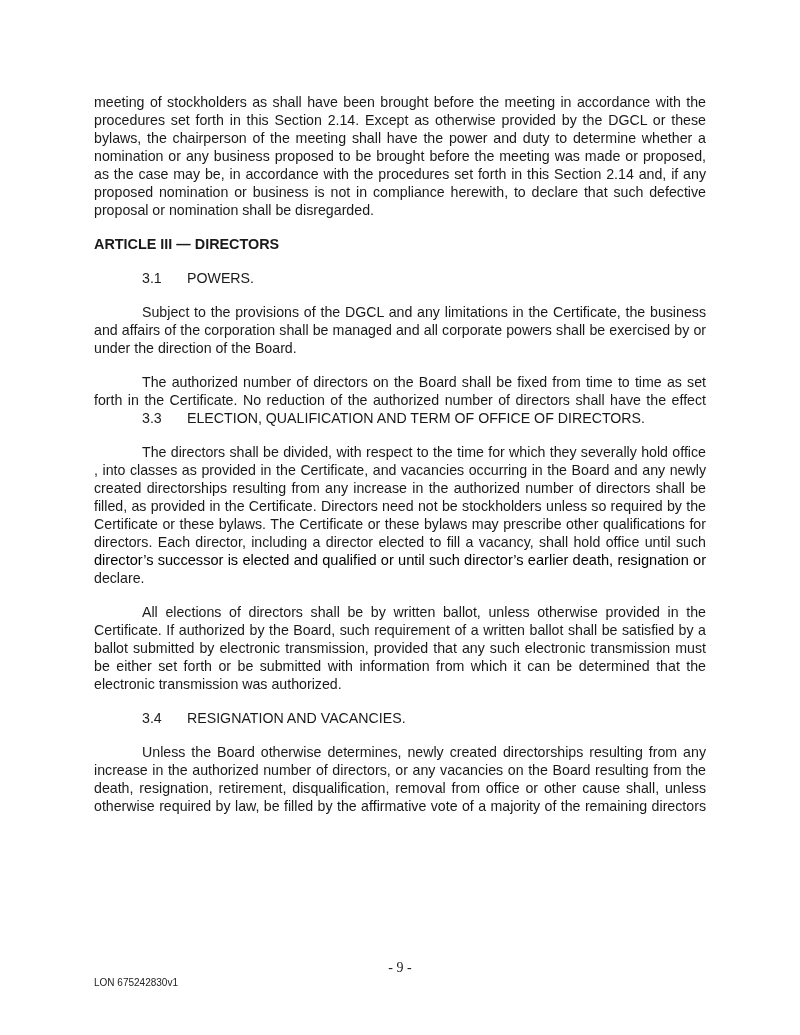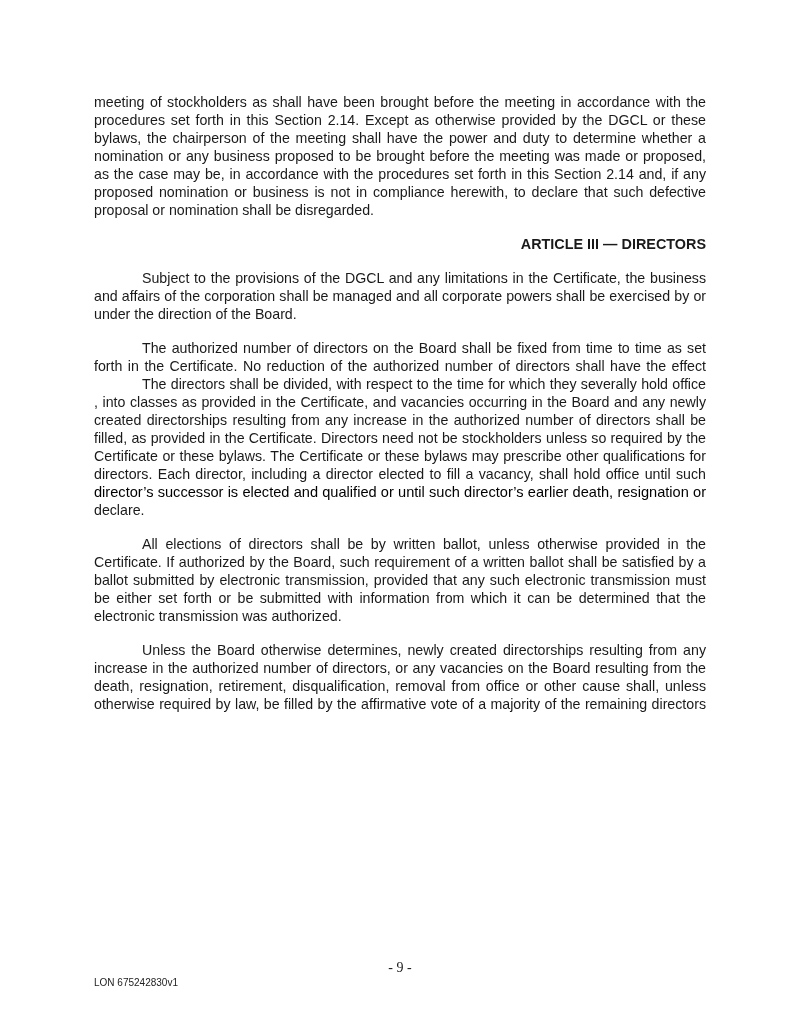--- a/index.html
+++ b/index.html
@@ -5,47 +5,56 @@
     html, body { margin: 0; padding: 0; background: #ffffff; }
     body { width: 800px; height: 1035px; position: relative; overflow: hidden; }
     .page {
       position: absolute; left: 94px; top: 93px; width: 612px;
       font-family: Liberation Sans, sans-serif; font-size: 14.2px; line-height: 18px;
       color: #1a1a1a;
     }
     p { margin: 0; text-align: justify; text-align-last: left; }
     .indent { text-indent: 48px; }
     .para { margin-bottom: 16px; }
-    .article { text-align: right; font-weight: bold; font-size: 14.4px; margin: 10px 0 16px 0; }
+    .article { text-align: left; font-weight: bold; font-size: 14.4px; margin: 10px 0 16px 0; }
     .section { margin-left: 48px; margin-bottom: 16px; }
     .section .num { display: inline-block; width: 45px; }
     .sans { font-size: 14.6px; color: #000; }
     .footer-page {
       position: absolute; top: 960px; left: 0; width: 800px; text-align: center;
       font-family: "Liberation Serif", serif; font-size: 14px; color: #1a1a1a;
     }
     .footer-id {
       position: absolute; top: 977px; left: 94px;
       font-family: "Liberation Sans", sans-serif; font-size: 10px; color: #222;
     }
   </style>
 </head>
 <body>
 
 <div class="page">
   <p class="para">meeting of stockholders as shall have been brought before the meeting in accordance with the procedures set forth in this Section 2.14.  Except as otherwise provided by the DGCL or these bylaws, the chairperson of the meeting shall have the power and duty to determine whether a nomination or any business proposed to be brought before the meeting was made or proposed, as the case may be, in accordance with the procedures set forth in this Section 2.14 and, if any proposed nomination or business is not in compliance herewith, to declare that such defective proposal or nomination shall be disregarded.</p>
 
   <div class="article">ARTICLE III — DIRECTORS</div>
 
+  <div class="section">
+    <span class="num">3.1</span><span>POWERS.</span>
+  </div>
   <p class="para indent">Subject to the provisions of the DGCL and any limitations in the Certificate, the business and affairs of the corporation shall be managed and all corporate powers shall be exercised by or under the direction of the Board.</p>
 
   <p class="indent" style="text-align-last: justify;">The authorized number of directors on the Board shall be fixed from time to time as set forth in the Certificate.  No reduction of the authorized number of directors shall have the effect</p>
 
+  <div class="section">
+    <span class="num">3.3</span><span>ELECTION, QUALIFICATION AND TERM OF OFFICE OF DIRECTORS.</span>
+  </div>
   <p class="indent" style="text-align-last: justify;">The directors shall be divided, with respect to the time for which they severally hold office , into classes as provided in the Certificate, and vacancies occurring in the Board and any newly created directorships resulting from any increase in the authorized number of directors shall be filled, as provided in the Certificate.  Directors need not be stockholders unless so required by the Certificate or these bylaws.  The Certificate or these bylaws may prescribe other qualifications for directors.  Each director, including a director elected to fill a vacancy, shall hold office until such</p>
   <p class="sans" style="text-align-last: justify;">director’s successor is elected and qualified or until such director’s earlier death, resignation or</p>
   <p class="para">declare.</p>
   <p class="para indent">All elections of directors shall be by written ballot, unless otherwise provided in the Certificate.  If authorized by the Board, such requirement of a written ballot shall be satisfied by a ballot submitted by electronic transmission, provided that any such electronic transmission must be either set forth or be submitted with information from which it can be determined that the electronic transmission was authorized.</p>
 
+  <div class="section">
+    <span class="num">3.4</span><span>RESIGNATION AND VACANCIES.</span>
+  </div>
   <p class="indent" style="text-align-last: justify;">Unless the Board otherwise determines, newly created directorships resulting from any increase in the authorized number of directors, or any vacancies on the Board resulting from the death, resignation, retirement, disqualification, removal from office or other cause shall, unless otherwise required by law, be filled by the affirmative vote of a majority of the remaining directors</p>
 </div>
 
 <div class="footer-page">- 9 -</div>
 <div class="footer-id">LON 675242830v1</div>
 
 </body></html>

